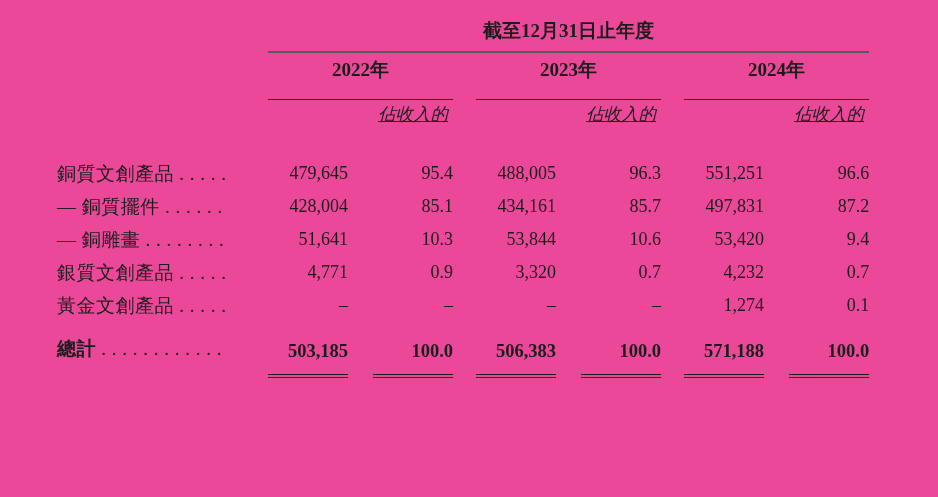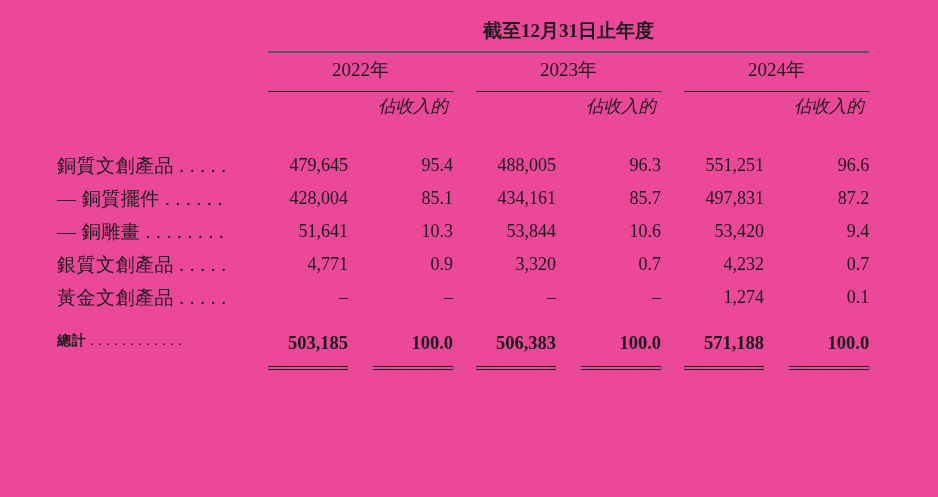--- a/index.html
+++ b/index.html
@@ -30,27 +30,27 @@
     text-align:center;
     font-weight:bold;
     font-size:19px;
     padding-bottom:7px;
     border-bottom:2.5px solid #58595b;
   }
   
   .r-year td{height:30px;}
   .c-year{
     text-align:center;
-    font-weight:normal;
+    font-weight:bold;
     font-size:19px;
-    padding-bottom:8px;
+    padding-bottom:16px;
     border-bottom:1.5px solid #1c1c1c;
   }
   
-  .r-pcthead td{height:26px;}
+  .r-pcthead td{height:26px;text-decoration:underline;}
   .r-amthead td{height:28px;padding-bottom:3px;}
   .c-pcthead{
     text-align:center;
     font-style:italic;
     font-size:17.5px;
   }
   .c-amthead{
     text-align:right;
     font-style:italic;
     font-size:17.5px;
@@ -70,21 +70,21 @@
   }
   .r-last .c-num{
     border-bottom:1.5px solid #1c1c1c;
   }
   
   .r-total td{
     height:46px;
     vertical-align:middle;
     font-weight:bold;
   }
-  .r-total .c-label{font-size:14px;}
+  .r-total .c-label{font-size:19px;}
   .r-total .c-num{
     font-size:18.5px;
     border-bottom:4px double #1c1c1c;
     padding-top:6px;
   }
   .r-total .dots{font-weight:normal;}
 </style>
 </head>
 <body>
 

